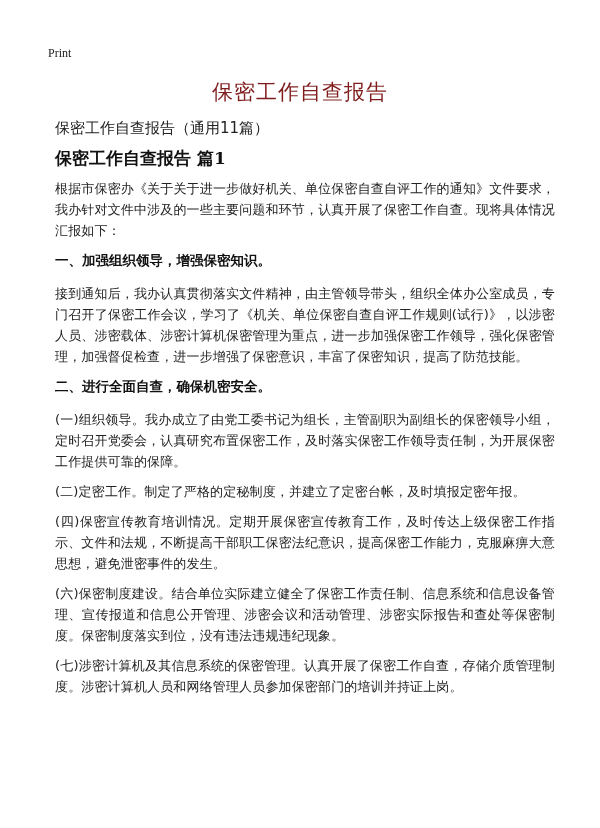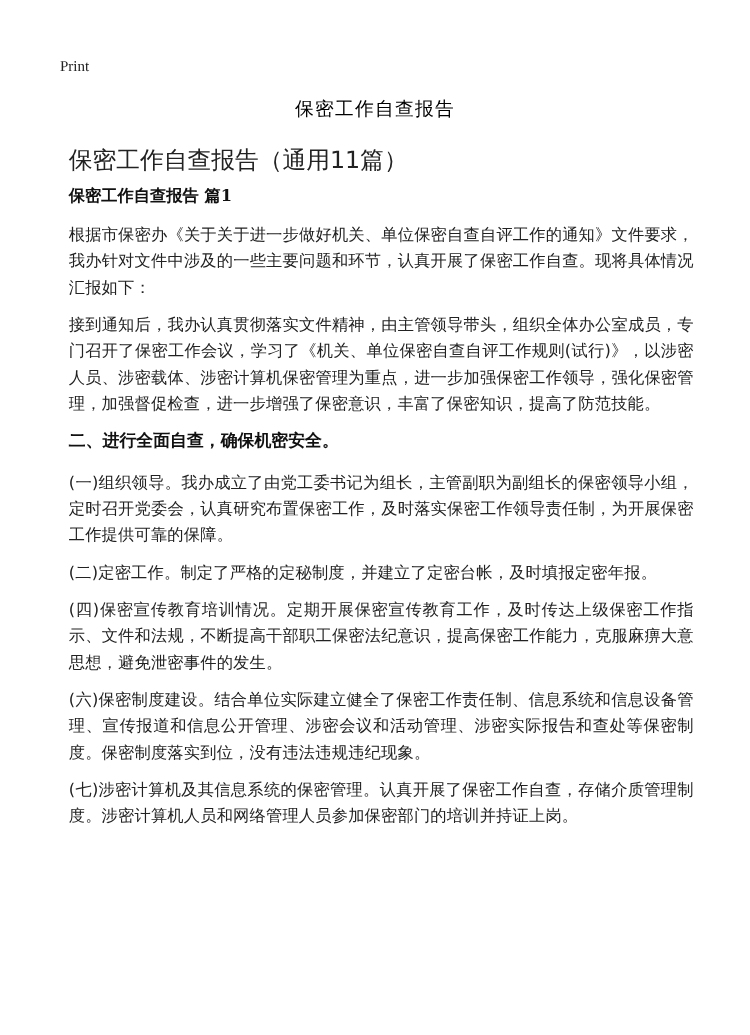--- a/index.html
+++ b/index.html
@@ -29,41 +29,41 @@
       font-family: "Liberation Serif", "DejaVu Serif", serif;
       font-size: 12px;
       color: #222;
     }
     .doc-title {
       position: absolute;
       left: 0;
       width: 600px;
       top: 78px;
       text-align: center;
-      font-size: 15px;
+      font-size: 21px;
       font-weight: normal;
-      color: #000000;
+      color: #7f1d1d;
       letter-spacing: 1px;
       margin: 0;
     }
     .content {
       position: absolute;
       left: 55px;
       top: 118px;
       width: 500px;
     }
     .subtitle {
-      font-size: 19px;
+      font-size: 15px;
       line-height: 20px;
       margin: 0 0 10px 0;
       color: #222;
     }
     .article-title {
       font-family: "DejaVu Serif", "Liberation Serif", serif;
-      font-size: 13px;
+      font-size: 17px;
       font-weight: bold;
       line-height: 20px;
       margin: 0 0 10px 0;
       color: #111;
     }
     .para {
       font-size: 13px;
       line-height: 21px;
       margin: 0 0 9px 0;
       color: #222;
@@ -85,20 +85,21 @@
 <div class="page">
   <div class="print-label">Print</div>
 
   <h1 class="doc-title">保密工作自查报告</h1>
 
   <div class="content">
     <p class="subtitle">保密工作自查报告（通用11篇）</p>
     <p class="article-title">保密工作自查报告 篇1</p>
 
     <p class="para">根据市保密办《关于关于进一步做好机关、单位保密自查自评工作的通知》文件要求，我办针对文件中涉及的一些主要问题和环节，认真开展了保密工作自查。现将具体情况汇报如下：</p>
+    <p class="section-heading">一、加强组织领导，增强保密知识。</p>
     <p class="para">接到通知后，我办认真贯彻落实文件精神，由主管领导带头，组织全体办公室成员，专门召开了保密工作会议，学习了《机关、单位保密自查自评工作规则(试行)》，以涉密人员、涉密载体、涉密计算机保密管理为重点，进一步加强保密工作领导，强化保密管理，加强督促检查，进一步增强了保密意识，丰富了保密知识，提高了防范技能。</p>
     <p class="section-heading">二、进行全面自查，确保机密安全。</p>
     <p class="para">(一)组织领导。我办成立了由党工委书记为组长，主管副职为副组长的保密领导小组，定时召开党委会，认真研究布置保密工作，及时落实保密工作领导责任制，为开展保密工作提供可靠的保障。</p>
     <p class="para">(二)定密工作。制定了严格的定秘制度，并建立了定密台帐，及时填报定密年报。</p>
     <p class="para">(四)保密宣传教育培训情况。定期开展保密宣传教育工作，及时传达上级保密工作指示、文件和法规，不断提高干部职工保密法纪意识，提高保密工作能力，克服麻痹大意思想，避免泄密事件的发生。</p>
     <p class="para">(六)保密制度建设。结合单位实际建立健全了保密工作责任制、信息系统和信息设备管理、宣传报道和信息公开管理、涉密会议和活动管理、涉密实际报告和查处等保密制度。保密制度落实到位，没有违法违规违纪现象。</p>
     <p class="para">(七)涉密计算机及其信息系统的保密管理。认真开展了保密工作自查，存储介质管理制度。涉密计算机人员和网络管理人员参加保密部门的培训并持证上岗。</p>
   </div>
 </div>
 

